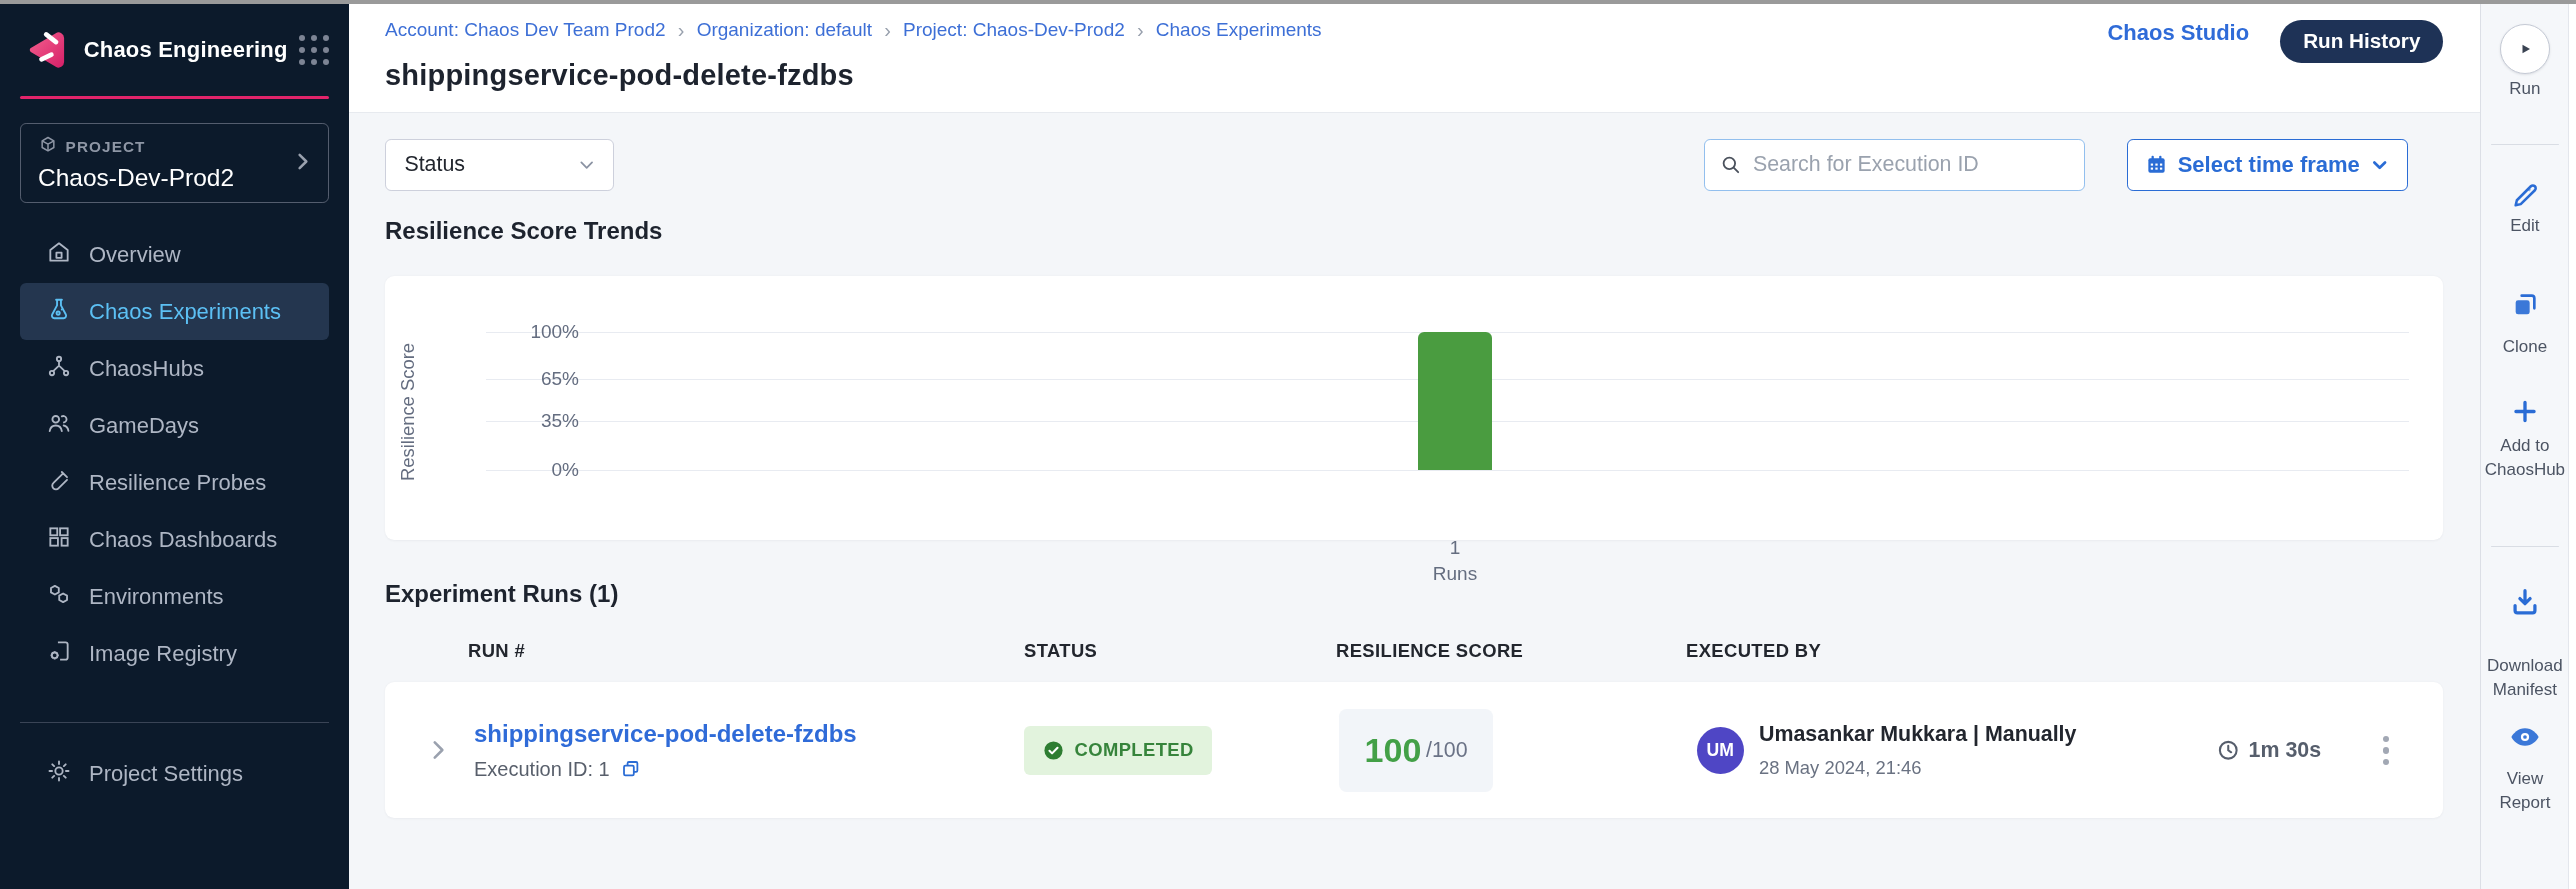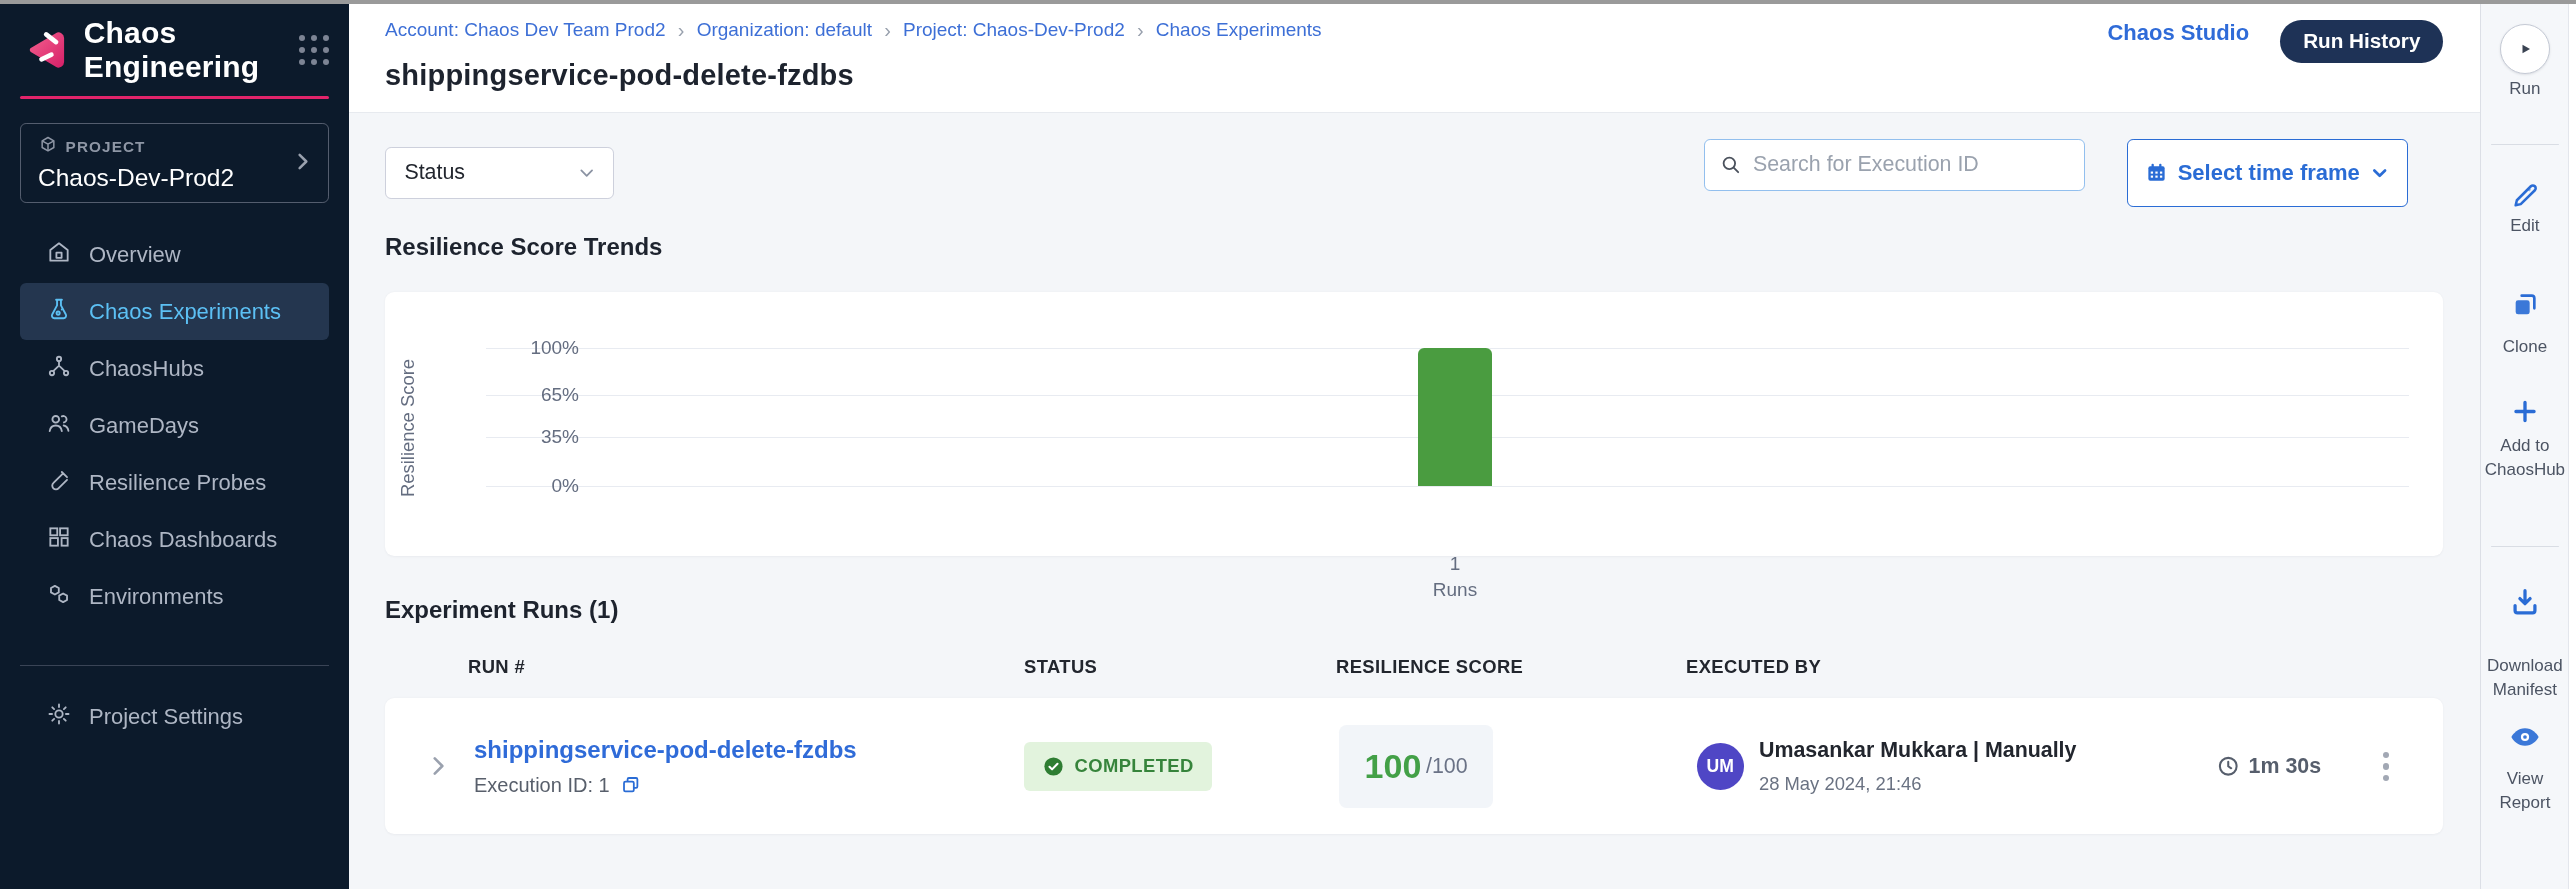--- a/index.html
+++ b/index.html
@@ -5,21 +5,21 @@
   * { margin:0; padding:0; box-sizing:border-box; }
   html,body { width:2576px; height:890px; font-family:"Liberation Sans", sans-serif; background:#f4f6f9; overflow:hidden; }
   .page { width:2576px; height:890px; display:flex; flex-direction:column; }
   .topstrip { height:3.8px; background:#9a9a9a; flex:0 0 auto; }
   .cols { flex:1; display:flex; min-height:0; }
 
   
   .sidebar { width:349px; background:#0c1a2b; color:#aeb6c4; flex:0 0 auto; display:flex; flex-direction:column; position:relative; }
   .logo-row { display:flex; align-items:center; height:92px; padding:0 20px 0 23px; }
   .logo-mark { width:50px; height:50px; flex:0 0 auto; }
-  .app-title { color:#ffffff; font-size:30px; font-weight:700; margin-left:10.7px; letter-spacing:0.2px; }
+  .app-title { color:#ffffff; font-size:22px; font-weight:700; margin-left:10.7px; letter-spacing:0.2px; }
   .grid-icon { margin-left:auto; display:grid; grid-template-columns:repeat(3,6.1px); grid-gap:6.1px; cursor:pointer; }
   .grid-icon i { width:6.1px; height:6.1px; border-radius:50%; background:#7d8494; }
   .brand-underline { height:3.1px; background:#e2246a; margin:0 20px; border-radius:1.5px; }
 
   .project-card { margin:24.5px 20px 0 20px; height:80px; border:0.8px solid #545d6e; border-radius:6.1px; padding:10.7px 15.3px 0 17px; position:relative; cursor:pointer; }
   .project-label-row { display:flex; align-items:center; gap:7.6px; color:#8e96a5; }
   .project-label { font-size:15.3px; font-weight:700; letter-spacing:1.1px; }
   .project-name { color:#ffffff; font-size:24.5px; margin-top:6.1px; }
   .project-chevron { position:absolute; right:13.8px; top:26px; color:#9aa1ae; }
 
@@ -44,21 +44,21 @@
   .content { padding:0 37px 0 36px; flex:1; }
 
   .filters-row { margin-top:26px; display:flex; align-items:center; }
   .status-select { width:229px; height:52px; background:#fff; border:0.8px solid #cdd0dc; border-radius:6.1px; display:flex; align-items:center; padding:0 15.3px 0 18.4px; cursor:pointer; }
   .status-select span { font-size:21.4px; color:#22262e; }
   .status-select svg { margin-left:auto; }
   .filters-right { margin-left:auto; display:flex; gap:42px; margin-right:35px; }
   .search-box { width:381px; height:52px; background:#fff; border:1.5px solid #92bfee; border-radius:6.1px; display:flex; align-items:center; padding:0 13.8px; gap:10.7px; }
   .search-box input { border:none; outline:none; flex:1; font-size:21.4px; font-family:inherit; color:#22262e; background:transparent; }
   .search-box input::placeholder { color:#9aa2ae; }
-  .timeframe-btn { height:68px; background:#fff; border:1.5px solid #2a6cd5; border-radius:6.1px; display:flex; align-items:center; gap:9.2px; padding:0 17px; color:#2a6cd5; font-size:22px; font-weight:700; font-family:inherit; cursor:pointer; }
+  .timeframe-btn { height:52px; background:#fff; border:1.5px solid #2a6cd5; border-radius:6.1px; display:flex; align-items:center; gap:9.2px; padding:0 17px; color:#2a6cd5; font-size:22px; font-weight:700; font-family:inherit; cursor:pointer; }
 
   .section-heading { font-size:24px; font-weight:700; color:#1d232e; }
   .chart-heading { margin-top:26px; }
 
   .chart-card { margin-top:31px; background:#fff; border-radius:9.2px; height:264px; position:relative; box-shadow:0 0.8px 2.3px rgba(30,40,60,.05); }
   .plot { position:absolute; left:101px; right:34px; top:56px; height:138px; }
   .gridline { position:absolute; left:0; right:0; height:0.8px; background:#e8ebf1; }
   .ytick { position:absolute; right:calc(100% - 93px); transform:translateY(-50%); font-size:19px; color:#646d80; }
   .y-axis-title { position:absolute; left:23px; top:125px; transform:rotate(-90deg) translateX(0); transform-origin:left center; font-size:18.4px; color:#646d80; white-space:nowrap; }
   .y-axis-title-inner { display:inline-block; transform:translateX(-50%); }
@@ -208,20 +208,28 @@
                 <rect x="14.4" y="13" width="5.6" height="7"></rect>
               </svg></span>
           <span>Chaos Dashboards</span>
         </div>
         <div class="nav-item">
           <span><svg width="26" height="26" viewBox="0 0 24 24" fill="none" stroke="currentColor" stroke-width="1.7" stroke-linejoin="round">
                 <path d="M8.2 4.5l3.6 2v4l-3.6 2-3.6-2v-4z"></path>
                 <path d="M15.8 11.5l3.6 2v4l-3.6 2-3.6-2v-4z"></path>
               </svg></span>
           <span>Environments</span>
+        </div>
+        <div class="nav-item">
+          <span><svg width="26" height="26" viewBox="0 0 24 24" fill="none" stroke="currentColor" stroke-width="1.7" stroke-linejoin="round">
+                <path d="M11 4h7a2 2 0 0 1 2 2v12a2 2 0 0 1-2 2h-5"></path>
+                <circle cx="8" cy="16" r="2.6"></circle>
+                <path d="M8 12.2v1.2M8 18.6v1.2M4.2 16h1.2M10.6 16h1.2M5.4 13.4l.9.9M9.7 17.7l.9.9M10.6 13.4l-.9.9M6.3 17.7l-.9.9"></path>
+              </svg></span>
+          <span>Image Registry</span>
         </div>
       </nav>
 
       <div class="nav-divider"></div>
 
       <div class="nav-item footer">
         <span><svg width="26" height="26" viewBox="0 0 24 24" fill="none" stroke="currentColor" stroke-width="1.7" stroke-linecap="round">
               <circle cx="12" cy="12" r="3.4"></circle>
               <path d="M12 3.2v2.4M12 18.4v2.4M3.2 12h2.4M18.4 12h2.4M5.8 5.8l1.7 1.7M16.5 16.5l1.7 1.7M18.2 5.8l-1.7 1.7M7.5 16.5l-1.7 1.7"></path>
             </svg></span>

